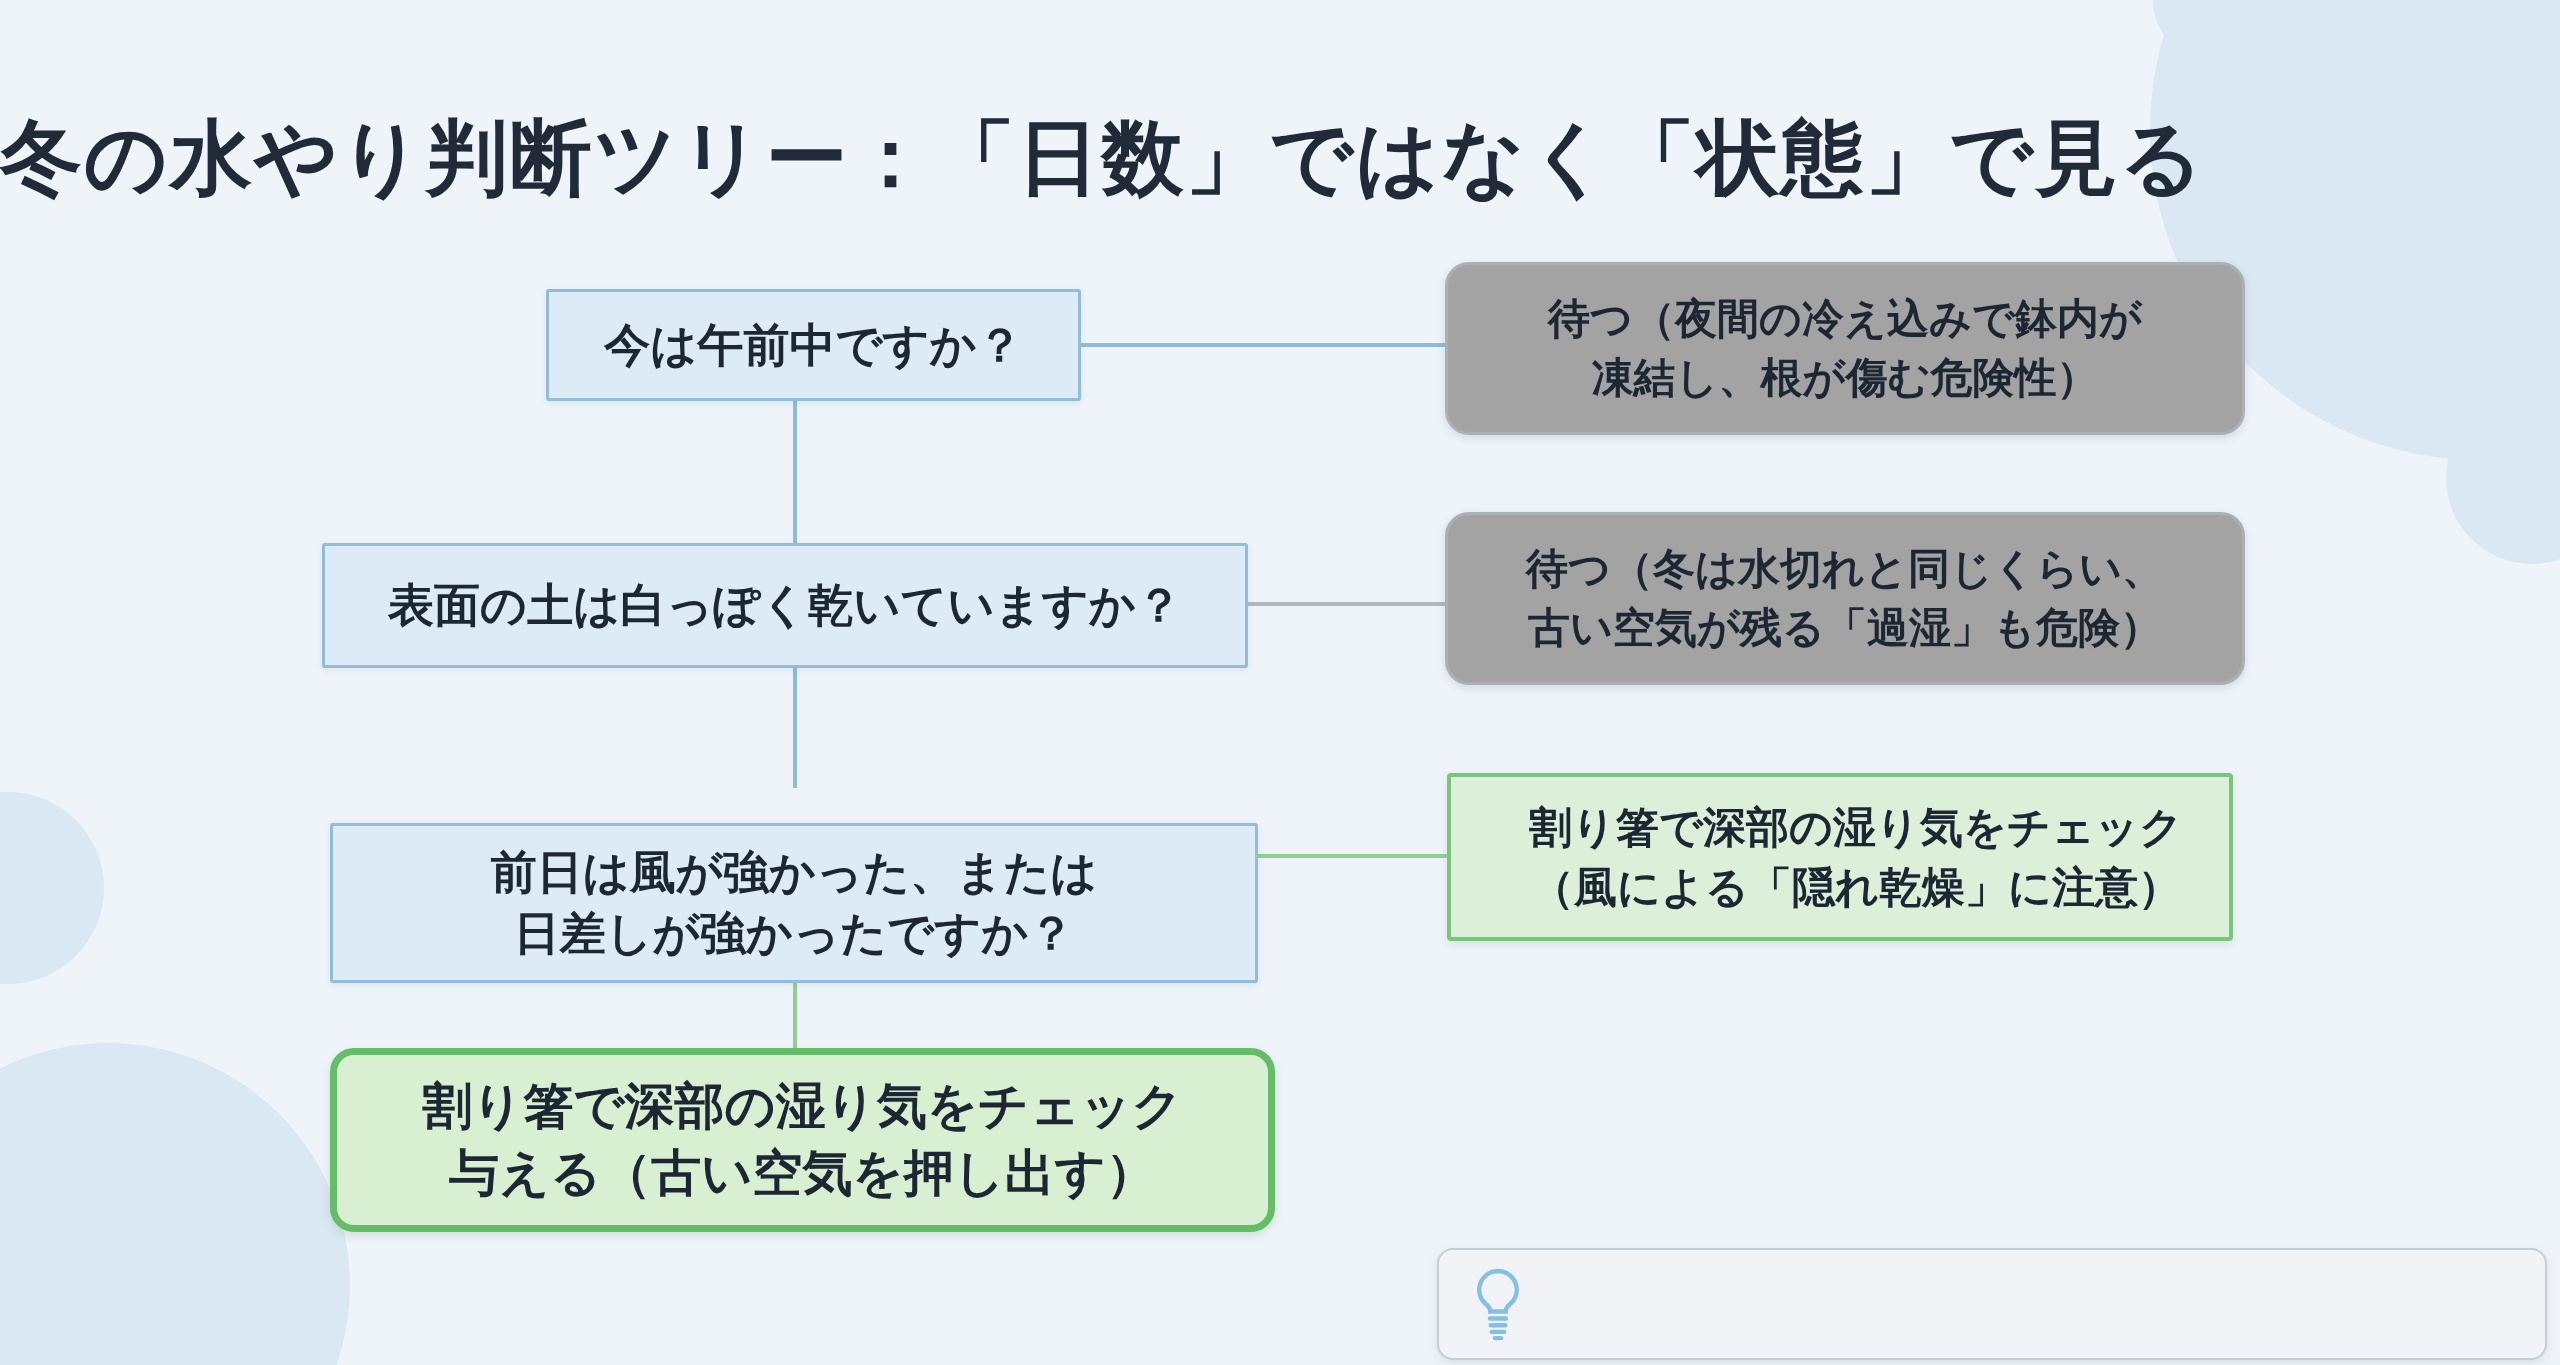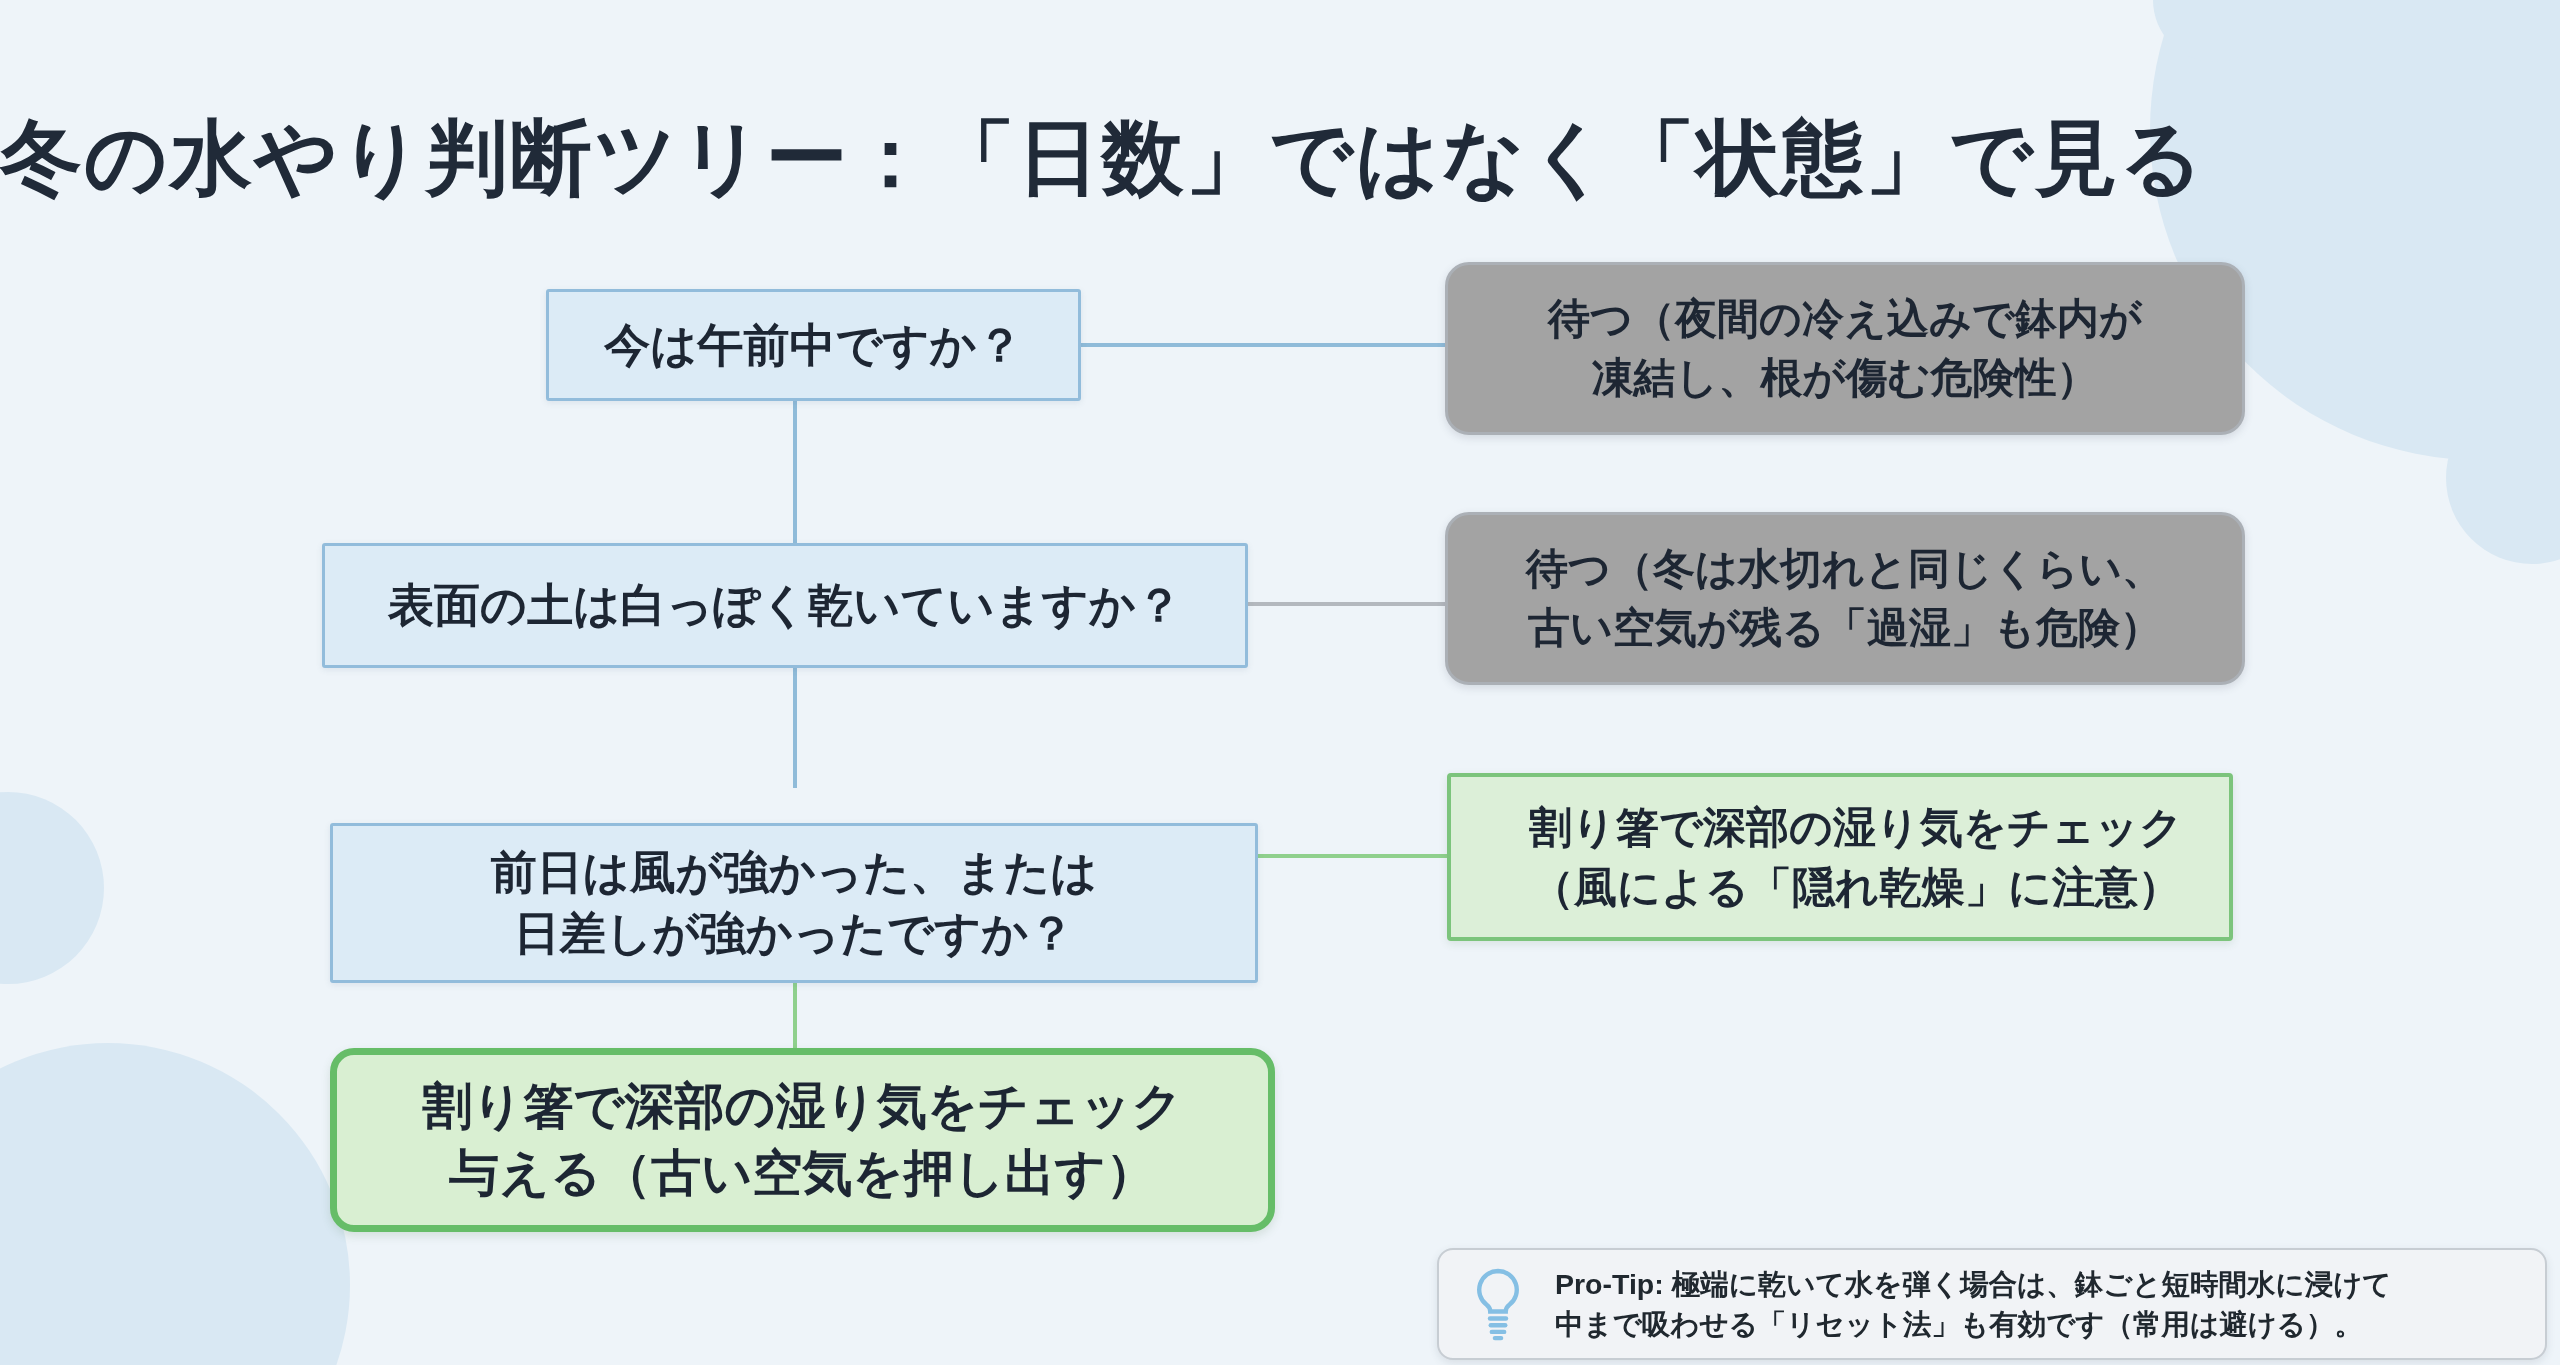--- a/index.html
+++ b/index.html
@@ -154,15 +154,13 @@
 与える（古い空気を押し出す）</div>
 
 <div class="protip">
   <svg class="protip-icon" viewBox="0 0 24 30" fill="none" stroke="#85bfe4" stroke-width="1.7" stroke-linecap="round">
     <path d="M12 2.2a7.3 7.3 0 0 1 4.4 13.1c-.9.7-1.4 1.5-1.4 2.6H9c0-1.1-.5-1.9-1.4-2.6A7.3 7.3 0 0 1 12 2.2z"></path>
     <line x1="8.9" y1="20.6" x2="15.1" y2="20.6"></line>
     <line x1="9.2" y1="23.2" x2="14.8" y2="23.2"></line>
     <line x1="9.6" y1="25.8" x2="14.4" y2="25.8"></line>
     <line x1="10.8" y1="28.2" x2="13.2" y2="28.2"></line>
   </svg>
-  <div class="protip-text">Pro-Tip: 極端に乾いて水を弾く場合は、鉢ごと短時間水に浸けて
-中まで吸わせる「リセット法」も有効です（常用は避ける）。</div>
 </div>
 
 </body></html>

